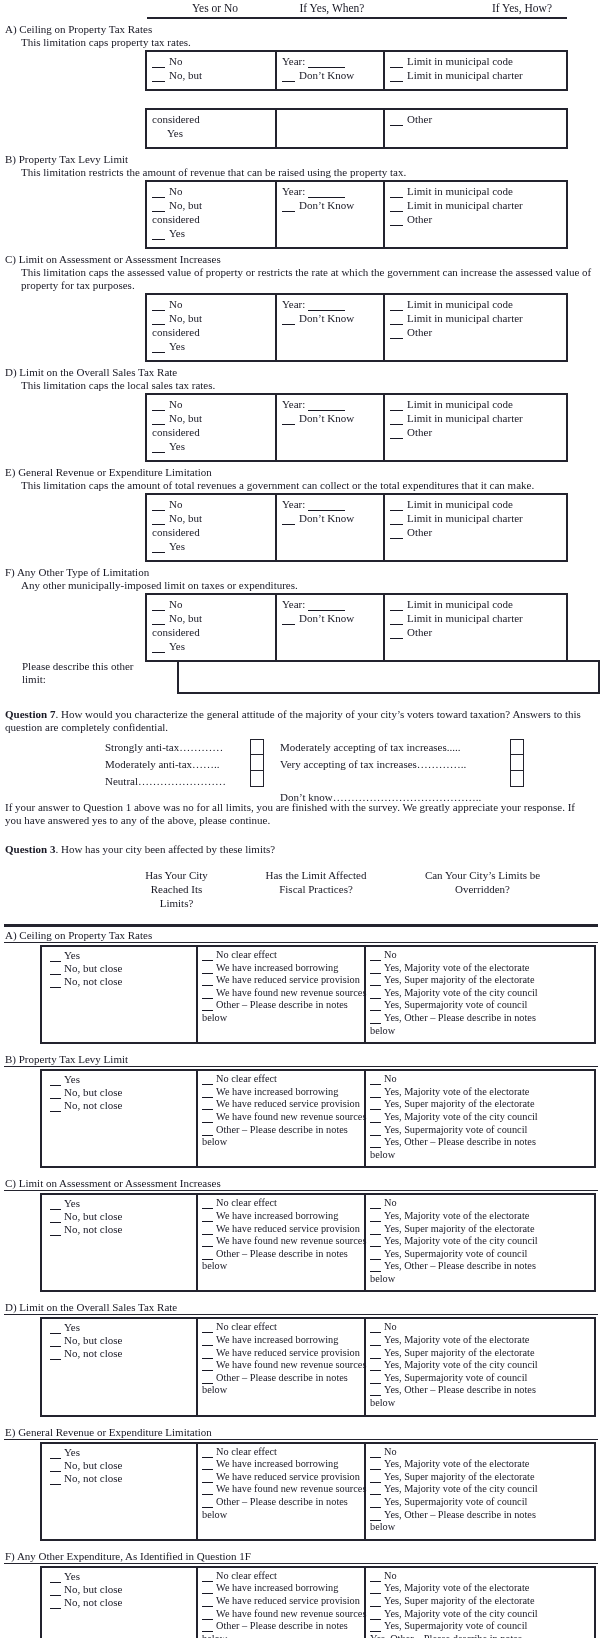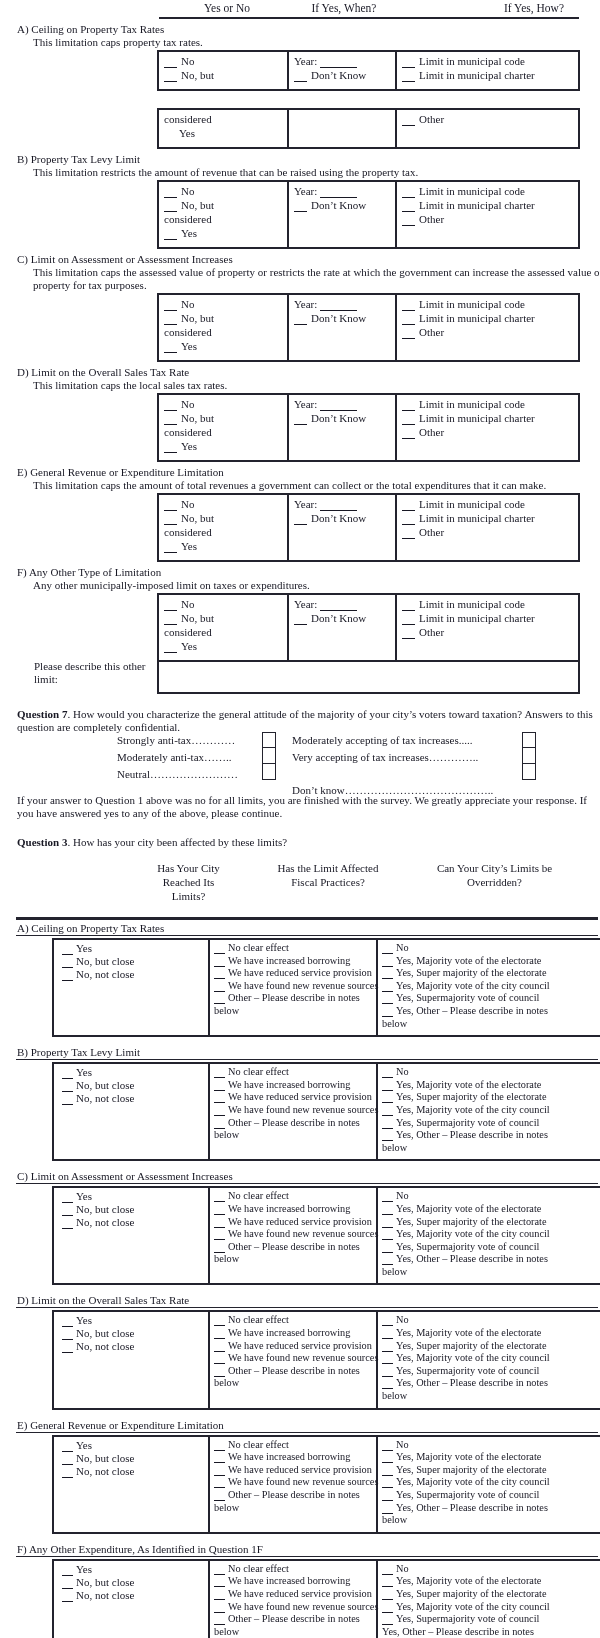--- a/index.html
+++ b/index.html
@@ -1,20 +1,20 @@
 <!DOCTYPE html>
 <html><head>
 <meta charset="utf-8">
 <style>
   html,body{margin:0;padding:0;background:#fff;}
   #doc{
     position:relative;
     width:600px;height:1638px;
     box-sizing:border-box;
-    padding:2px 0 0 16px;
+    padding:2px 0 0 4px;
     overflow:hidden;
     font-family:"Liberation Serif","DejaVu Serif",serif;
     font-size:11px;
     color:#181824;
     background:#fff;
   }
   
   .q1-head{position:relative;height:15px;}
   .q1-head span{position:absolute;top:0;text-align:center;font-size:11.5px;}
   .h-yesno{left:146px;width:130px;}
@@ -30,27 +30,27 @@
     border:2px solid #23232e;display:grid;grid-template-columns:130px 108px 1fr;
   }
   .box-gap{height:16px;}
   .q1c{box-sizing:border-box;padding:2px 4px 7px 5px;line-height:14px;}
   .q1c.c1,.q1c.c2{border-right:2px solid #23232e;}
   .opt-line{white-space:nowrap;}
   .opt-line.ind{padding-left:15px;}
   .blank{display:inline-block;width:13px;border-bottom:1.5px solid #181824;height:8px;margin-right:4px;vertical-align:-3px;}
   .trail{display:inline-block;width:37px;border-bottom:1.5px solid #181824;height:8px;margin-left:3px;vertical-align:-3px;}
   
-  .desc-row{display:flex;margin-top:-2px;}
+  .desc-row{display:flex;margin-top:-2px;justify-content:space-between;}
   .d-label{margin-left:18px;width:120px;line-height:13px;}
   .d-box{box-sizing:border-box;width:423px;height:34px;border:2px solid #23232e;margin-left:3px;}
   
   .para{margin:14px 0 0 1px;width:582px;line-height:13px;}
   .qlabel{font-weight:bold;}
-  .q2-opts{position:relative;height:54px;}
+  .q2-opts{position:relative;height:54px;margin-top:7px;}
   .q2-opts .lbl{position:absolute;line-height:13px;white-space:nowrap;}
   .cbx-stack{position:absolute;top:-1px;}
   .cbx{box-sizing:border-box;width:14px;height:17px;border:1.5px solid #23232e;margin-top:-1.5px;background:#fff;}
   
   .q3-heads{position:relative;height:50px;margin-top:12px;}
   .q3-heads .hb{position:absolute;top:0;text-align:center;line-height:14px;}
   .hb1{left:100px;width:145px;}
   .hb2{left:212px;width:200px;}
   .hb3{left:356px;width:245px;}
   .q3-rule{margin-top:6px;height:0;border-top:3px solid #23232e;margin-right:2px;}

